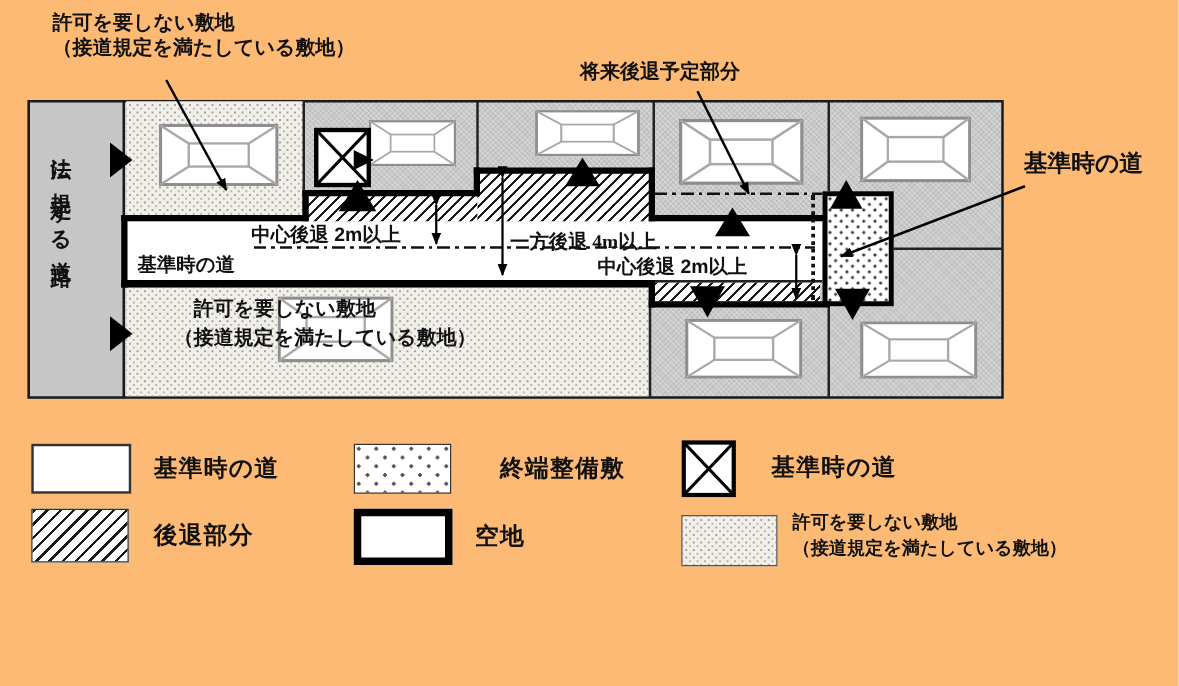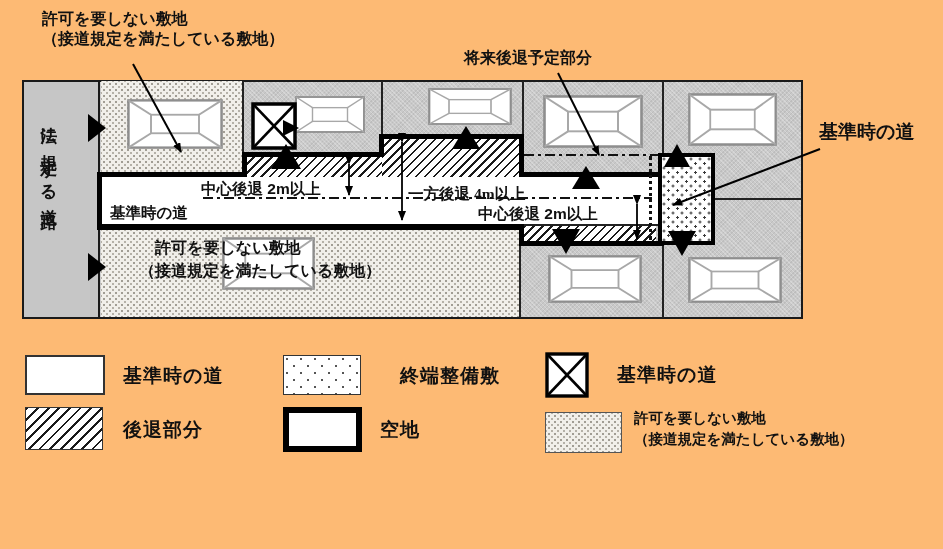--- a/index.html
+++ b/index.html
@@ -171,21 +171,21 @@
 
   <svg class="abs" style="left:545px;top:352px;" width="44" height="46" viewBox="0 0 44 46">
     <rect x="2" y="2" width="40" height="42" fill="#fff" stroke="#000" stroke-width="3.4"></rect>
     <line x1="2" y1="2" x2="42" y2="44" stroke="#000" stroke-width="2.6"></line>
     <line x1="42" y1="2" x2="2" y2="44" stroke="#000" stroke-width="2.6"></line>
   </svg>
   <div class="lbl legendLbl" style="left:617px;top:363px;">基準時の道</div>
 
   <div class="abs" style="left:25px;top:407px;width:78px;height:43px;border:1.8px solid #333;
               background-color:#fff;background-image:repeating-linear-gradient(135deg,#1a1a1a 0 2px,rgba(0,0,0,0) 2px 7.5px);"></div>
-  <div class="lbl legendLbl" style="left:123px;top:418px;">後退部分</div>
+  <div class="lbl legendLbl" style="left:123px;top:418px;font-family:Liberation Mono, monospace;">後退部分</div>
 
   <div class="abs white" style="left:283px;top:407px;width:79px;height:45px;border:6px solid #000;"></div>
   <div class="lbl legendLbl" style="left:380px;top:418px;">空地</div>
 
   <div class="abs stipple" style="left:545px;top:412px;width:77px;height:41px;border:1.5px solid #555;"></div>
   <div class="lbl legendSmall" style="left:634px;top:408px;">
     <div>許可を要しない敷地</div>
     <div>（接道規定を満たしている敷地）</div>
   </div>
 

